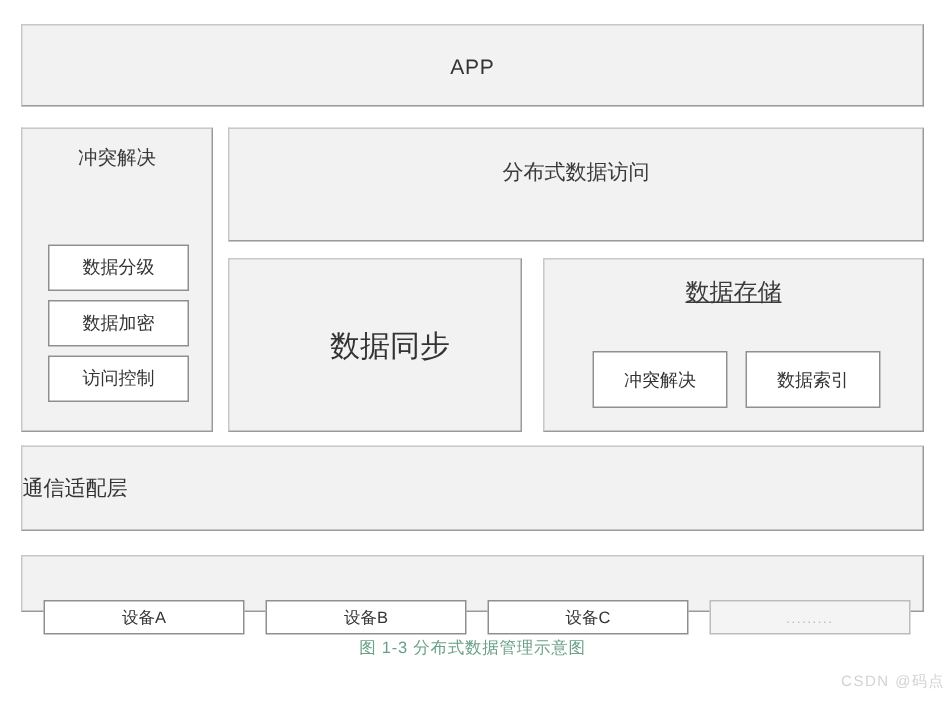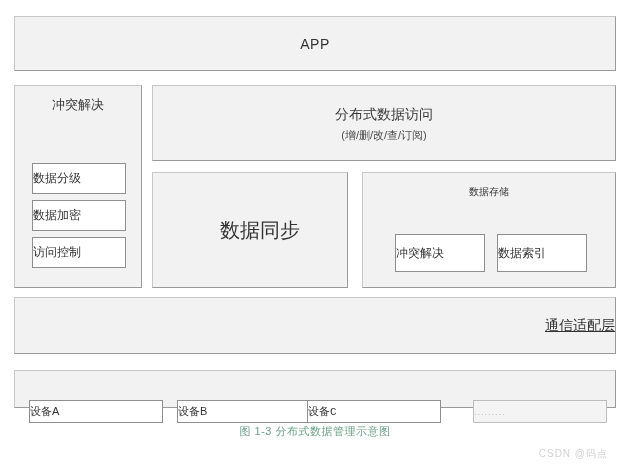--- a/index.html
+++ b/index.html
@@ -33,20 +33,21 @@
     border-bottom-color: #9a9a9a;
     box-sizing: border-box;
   }
   .box-white {
     position: absolute;
     background: #ffffff;
     border: 1px solid #8f8f8f;
     box-sizing: border-box;
     display: flex;
     align-items: center;
+    justify-content: center;
   }
 
   .center-label {
     position: absolute;
     left: 0;
     right: 0;
     text-align: center;
     color: #3a3a3a;
   }
 
@@ -79,44 +80,44 @@
 
   #sync-box {
     left: 152px; top: 172px; width: 196px; height: 116px;
     display: flex; align-items: center; justify-content: center;
   }
   #sync-label { font-size: 20px; margin-left: 20px; }
 
   #storage-box {
     left: 362px; top: 172px; width: 254px; height: 116px;
   }
-  #storage-title { top: 12px; font-size: 10px; }
+  #storage-title { top: 12px; font-size: 16px; text-decoration: underline; }
   .store-item {
     top: 61px; width: 90px; height: 38px; font-size: 12px;
   }
   #store-item-0 { left: 32px; }
   #store-item-1 { left: 134px; }
 
   
   #comm-box {
     left: 14px; top: 297px; width: 602px; height: 57px;
-    display: flex; align-items: center; justify-content: flex-end; text-decoration: underline;
+    display: flex; align-items: center; justify-content: flex-start;
   }
   #comm-label { font-size: 14px; }
 
   
   #devices-box {
     left: 14px; top: 370px; width: 602px; height: 38px;
   }
   .device-item {
     top: 8px; width: 134px; height: 23px; font-size: 11px; margin-top: 21px;
   }
   #device-item-0 { left: 14px; }
   #device-item-1 { left: 162px; }
-  #device-item-2 { left: 292px; font-family: Liberation Mono, monospace; }
+  #device-item-2 { left: 310px; }
   #device-item-3 {
     left: 458px;
     background: #f4f4f4;
     border-color: #bdbdbd;
     color: #b9b9b9;
     letter-spacing: 1px;
     font-size: 9px;
   }
 
   
@@ -125,21 +126,21 @@
     left: 0; right: 0; top: 424px;
     text-align: center;
     font-size: 11px;
     color: #6aa088;
     letter-spacing: .5px;
   }
 
   
   #watermark {
     position: absolute;
-    right: 22px;
+    right: 0;
     top: 447px;
     font-size: 10px;
     color: #d3d3d3;
     letter-spacing: 1px;
   }
 </style>
 </head>
 <body>
 
 <div id="diagram">
@@ -156,21 +157,20 @@
     <div class="box-white sec-item" id="sec-item-1">
       <span>数据加密</span>
     </div>
     <div class="box-white sec-item" id="sec-item-2">
       <span>访问控制</span>
     </div>
   </div>
 
   <div class="box" id="access-box">
     <div class="center-label" id="access-title">分布式数据访问</div>
-    <div class="center-label" id="access-sub">(增/删/改/查/订阅)</div>
   </div>
 
   <div class="box" id="sync-box">
     <span id="sync-label">数据同步</span>
   </div>
 
   <div class="box" id="storage-box">
     <div class="center-label" id="storage-title">数据存储</div>
     <div class="box-white store-item" id="store-item-0">
       <span>冲突解决</span>

